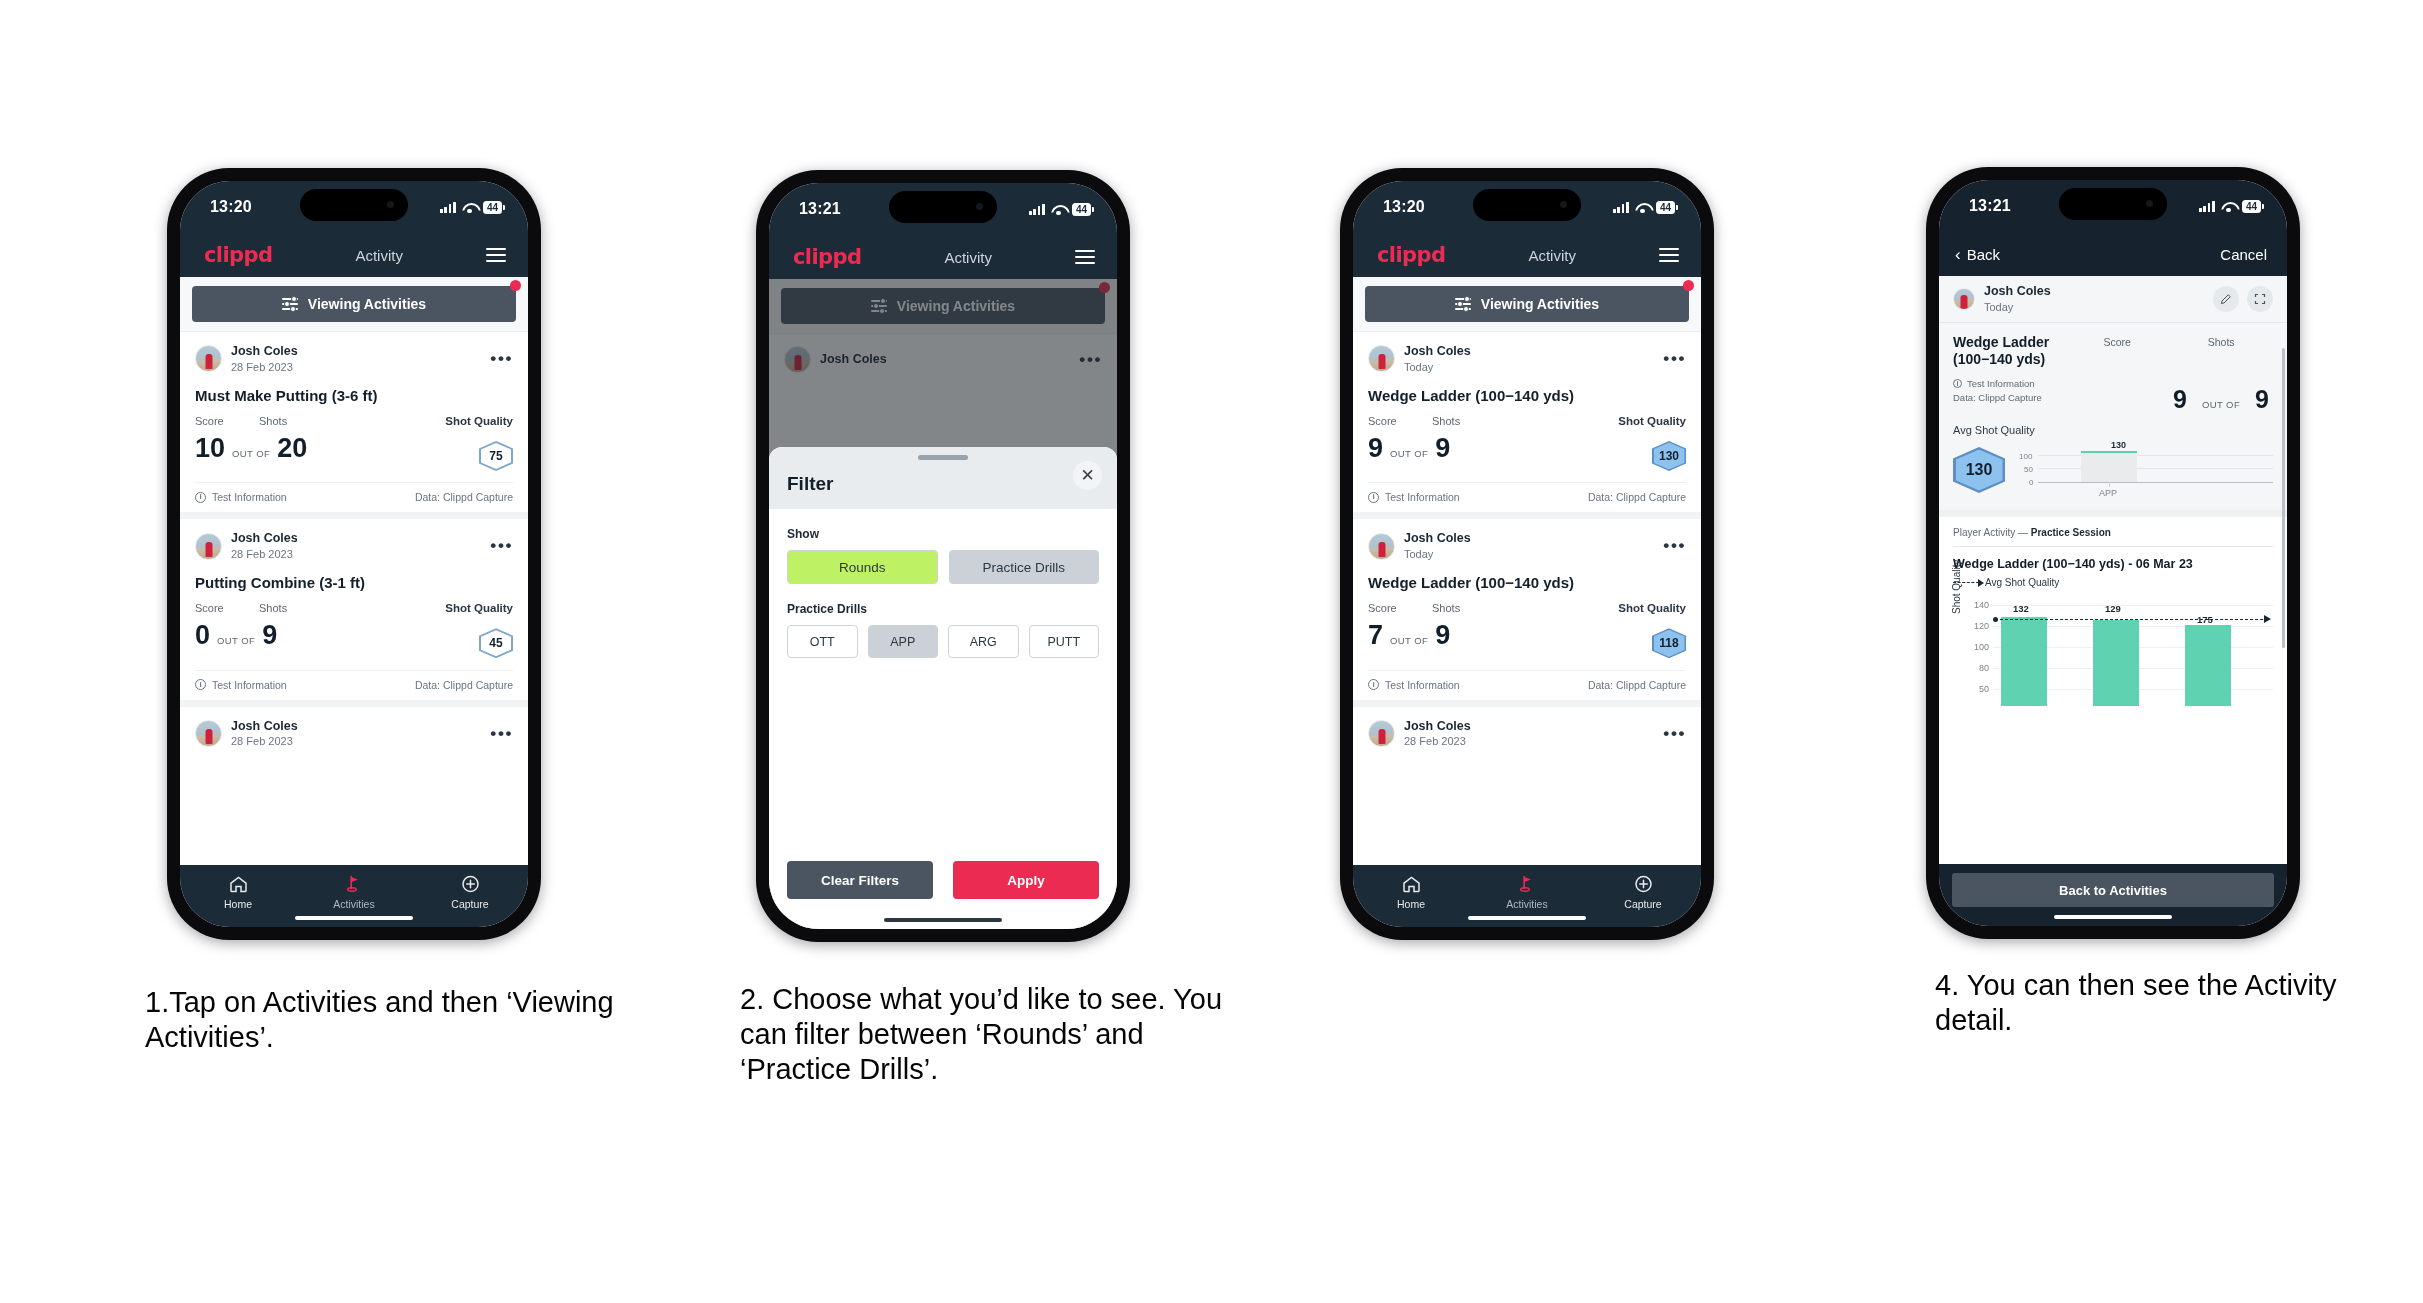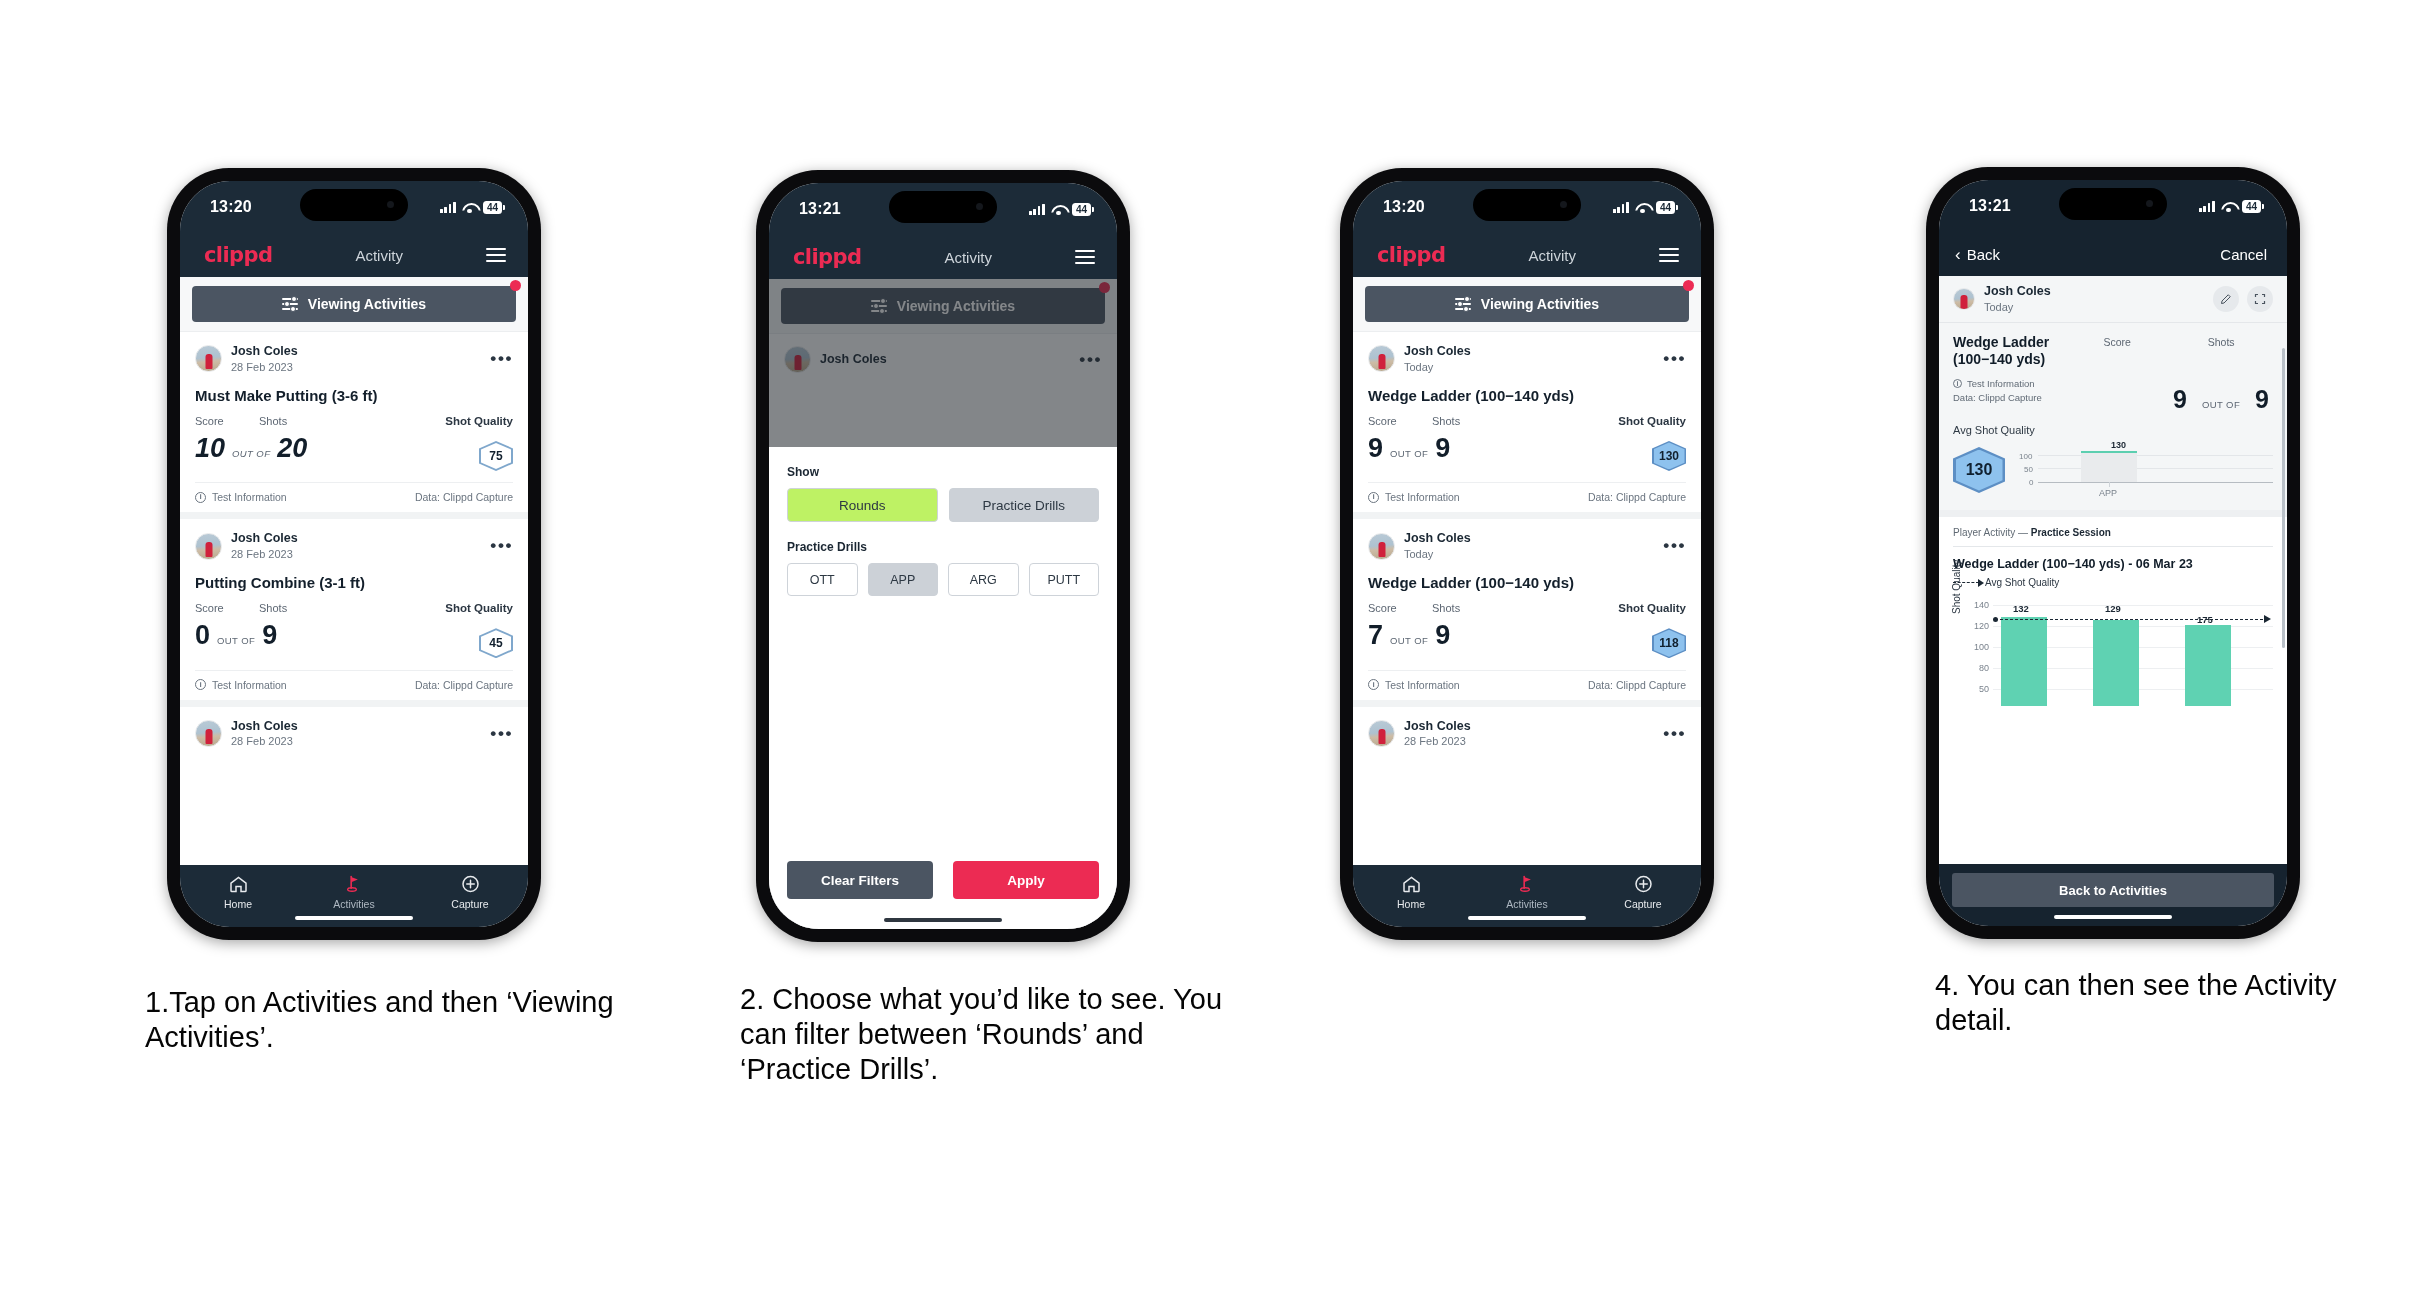--- a/index.html
+++ b/index.html
@@ -394,21 +394,21 @@
             </div>
             <div class="m-quality">
               <div class="m-lab">Shot Quality</div>
               <div class="hexw">
                   <div class="hex outline">
                     <span>75</span>
                   </div>
                 </div>
             </div>
           </div>
-          <div class="m-row" style="margin-top:-46px;font-style:italic;">
+          <div class="m-row" style="margin-top:-46px;">
             <div class="m-big">10</div>
             <div class="m-outof">OUT OF</div>
             <div class="m-big">20</div>
           </div>
           <div style="height:20px"></div>
           <div class="card-foot">
             <div class="cf-left">
                 <span class="info-ic">i</span>
               <span>Test Information</span>
               </div>
@@ -549,20 +549,25 @@
                   <div class="wname">Josh Coles</div>
                 </div>
             </div>
             <div class="dots">•••</div>
           </div>
         </div>
 
         <div class="dim"></div>
 
         <div class="sheet">
+          <div class="sheet-head">
+            <div class="grabber"></div>
+            <div class="sheet-title">Filter</div>
+            <div class="x-btn">✕</div>
+          </div>
           <div class="sheet-body">
             <div class="sec-lab">Show</div>
             <div class="seg2">
               <div>Rounds</div>
               <div class="sel">Practice Drills</div>
             </div>
             <div class="sec-lab">Practice Drills</div>
             <div class="seg4">
               <div>OTT</div>
               <div class="sel">APP</div>

